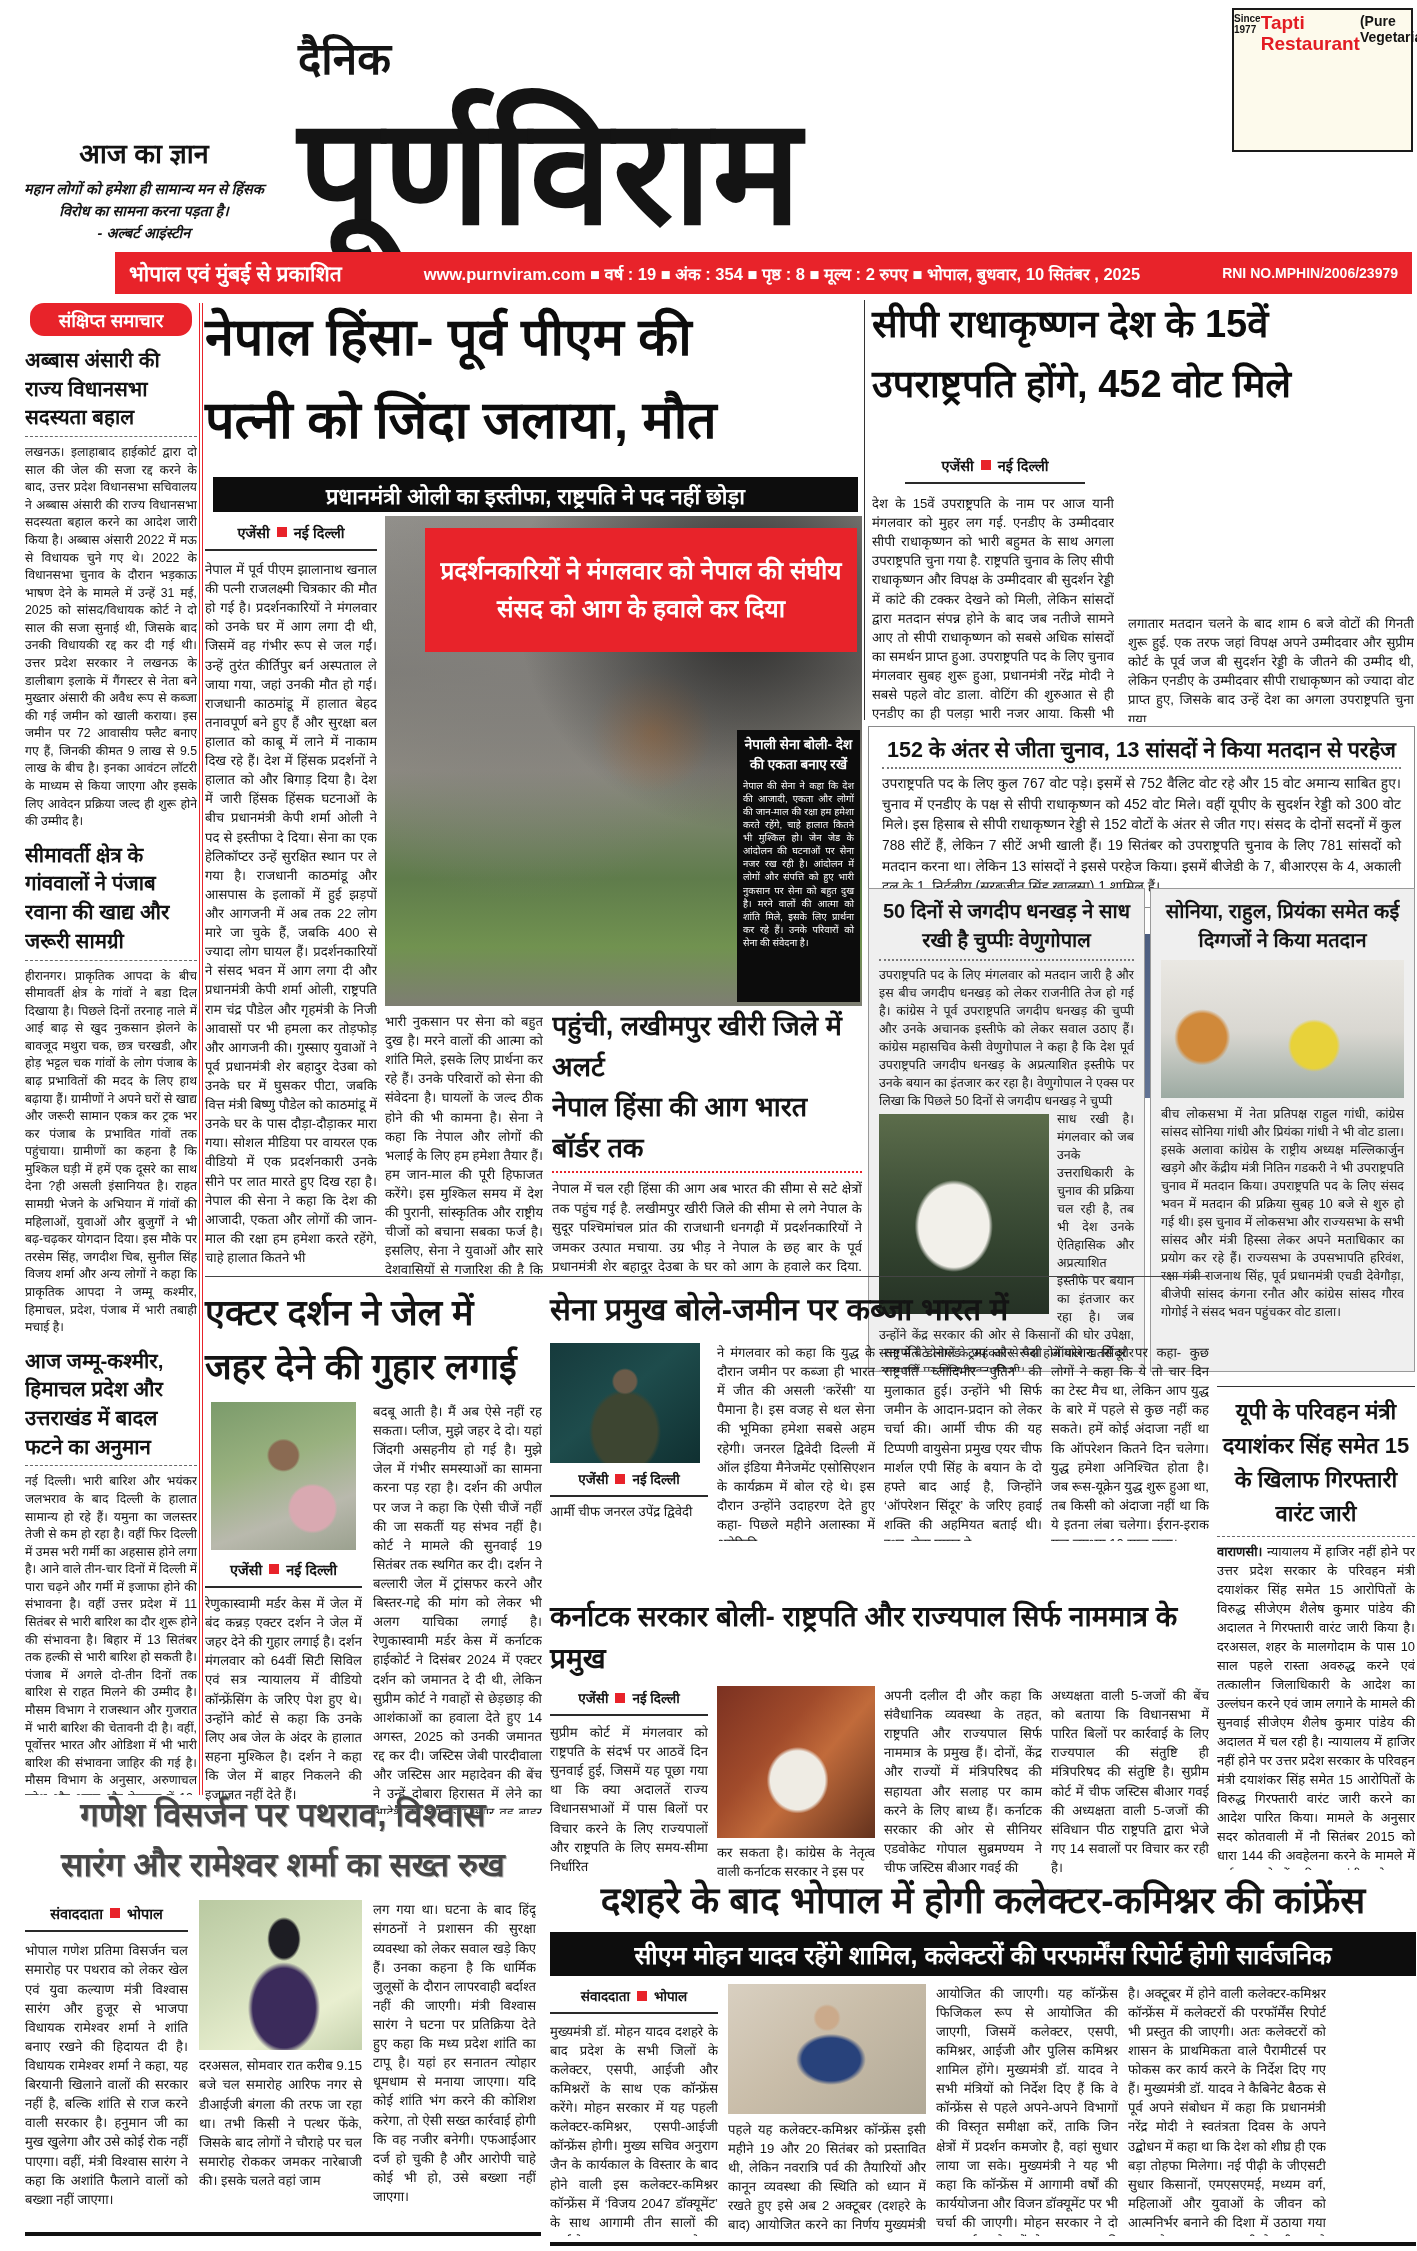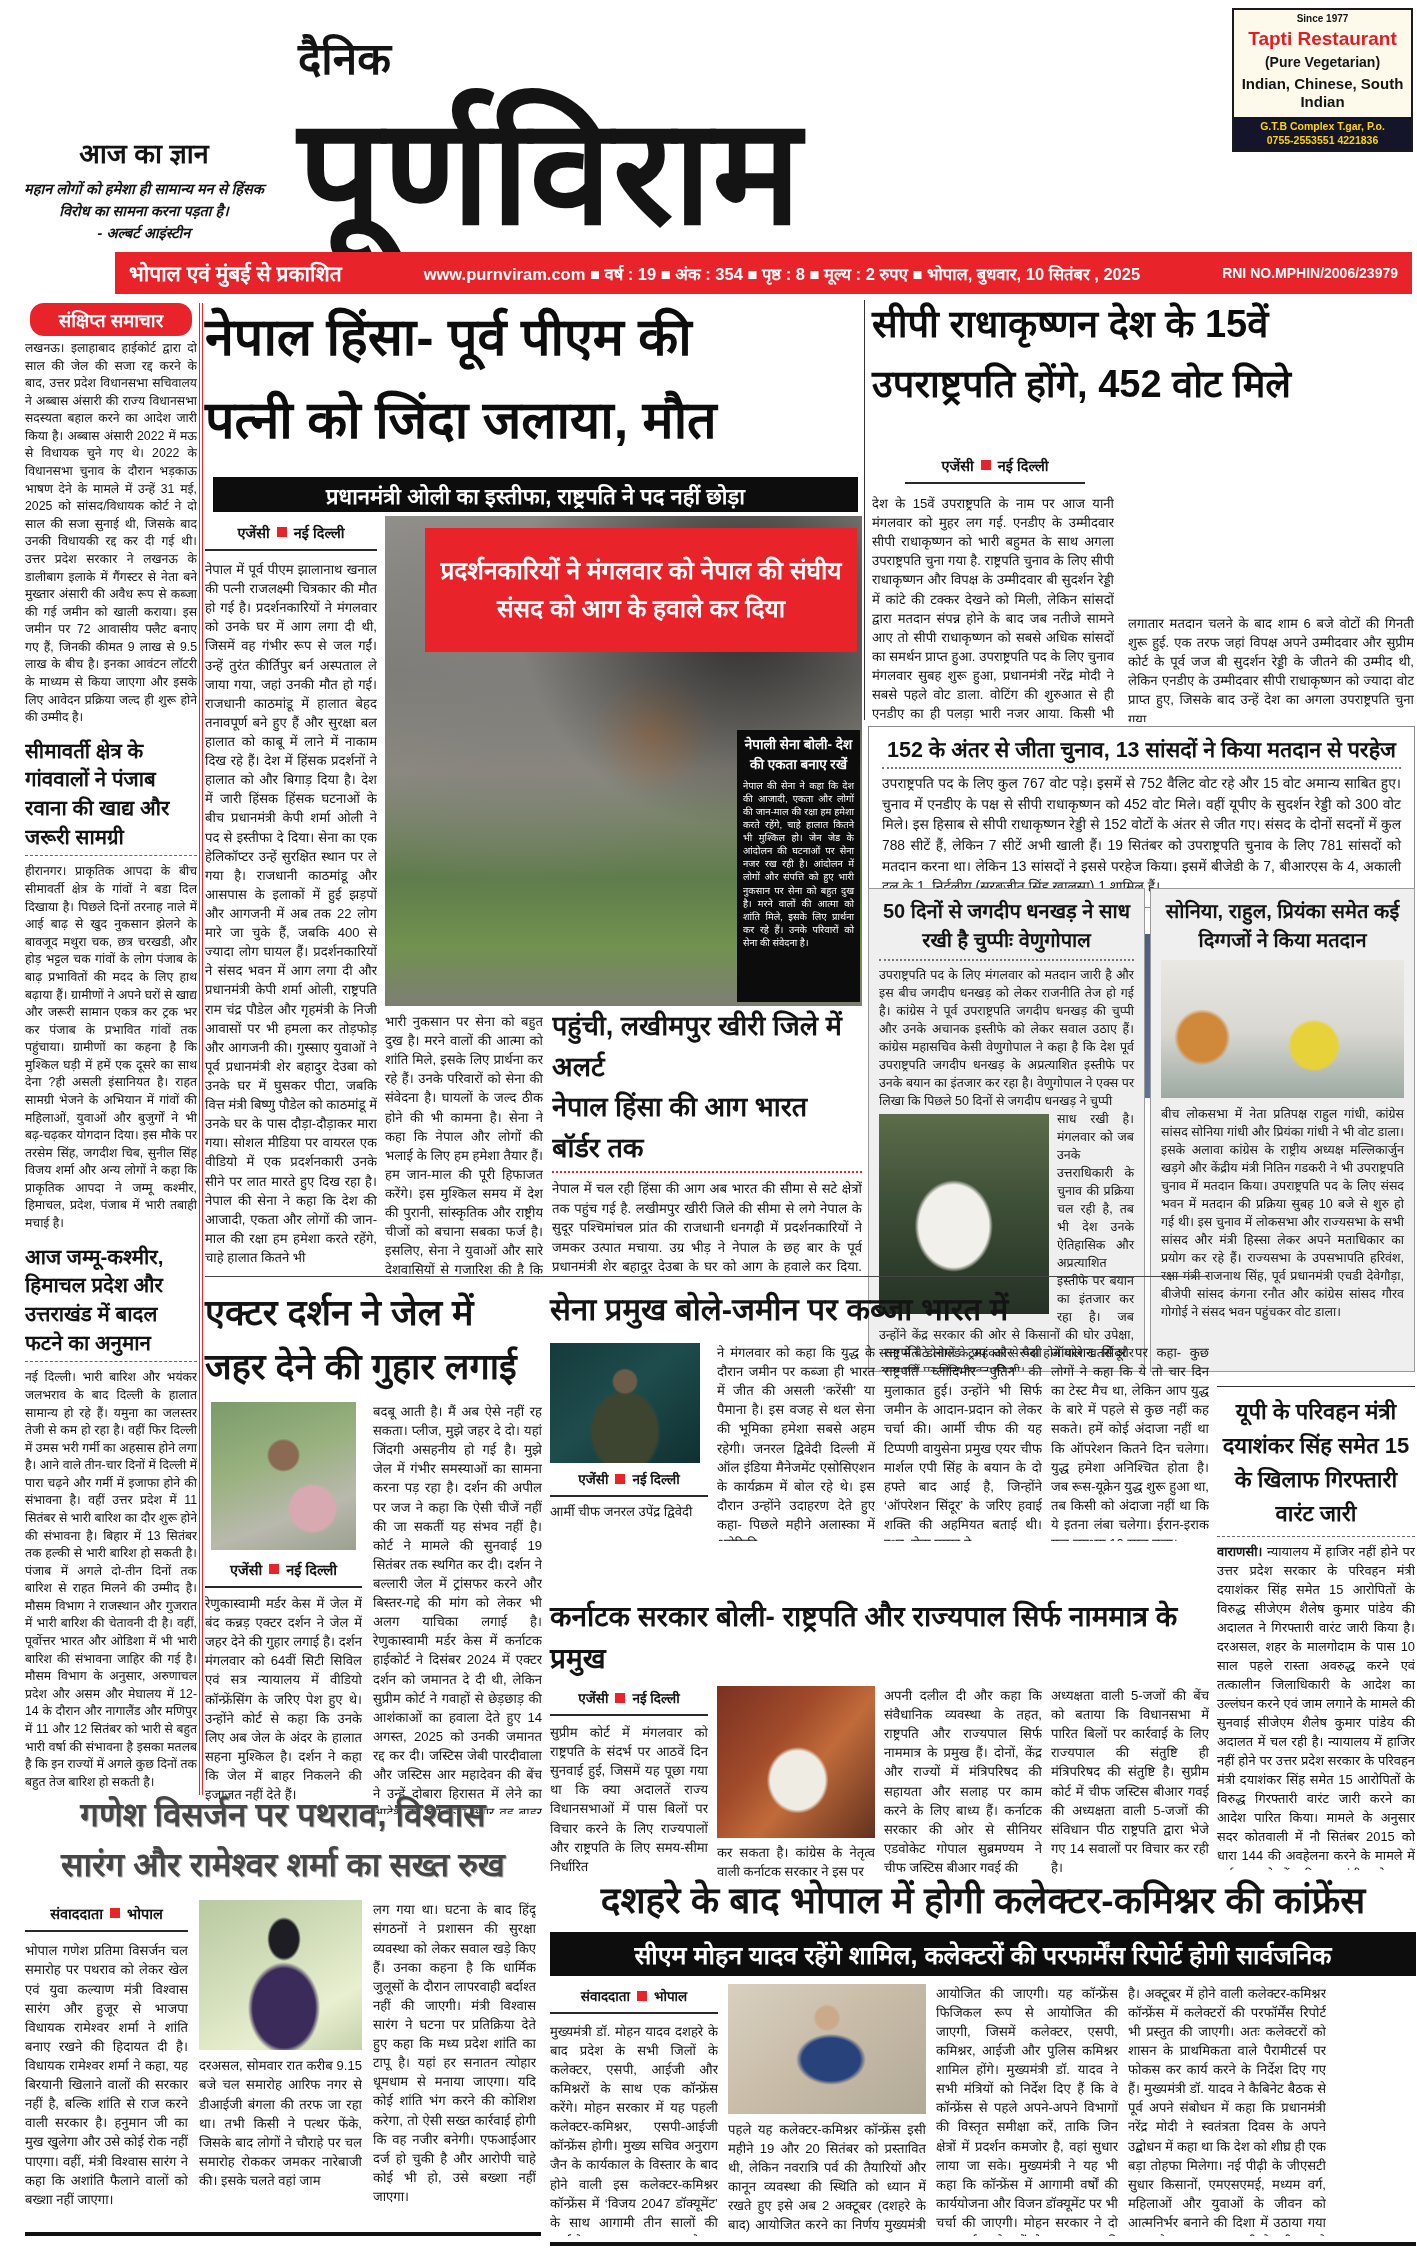--- a/index.html
+++ b/index.html
@@ -13,21 +13,21 @@
 .photo{position:relative;overflow:hidden}
 .gray-box{background:#efefef;border:1px solid #9a9a9a}
 .black-bar{background:#0d0d0d;color:#fff;font-weight:bold;display:flex;align-items:center;justify-content:center}
 
 #knowledge{left:24px;top:134px;width:240px;text-align:center}
 #knowledge .kt{font-size:27px;font-weight:bold;margin-bottom:8px}
 #knowledge .kq{font-size:14.5px;font-weight:bold;font-style:italic;line-height:1.5}
 #masthead{left:298px;top:30px;width:790px}
 #masthead .ms{font-size:44px;font-weight:bold;line-height:1.3}
 #masthead .mt{font-size:148px;font-weight:bold;line-height:1.15;letter-spacing:1px;white-space:nowrap}
-#ad{left:1232px;top:8px;width:181px;height:144px;border:2px solid #1a1a1a;background:#fdfaec;text-align:center;display:flex;flex-direction:column;justify-content:space-between;padding-top:3px}
+#ad{left:1232px;top:8px;width:181px;height:144px;border:2px solid #1a1a1a;background:#fdfaec;display:flex;flex-direction:row;justify-content:space-between;padding-top:3px}
 #ad .a1{font-size:10px;font-weight:bold}
 #ad .a2{font-size:19px;font-weight:bold;color:#e31c23;line-height:1.1}
 #ad .a3{font-size:14px;font-weight:bold}
 #ad .a4{font-size:15px;font-weight:bold;line-height:1.25}
 #ad .a5{background:#14142a;color:#ffd400;font-size:10.5px;font-weight:bold;line-height:1.4;padding:2px 1px}
 #dateline{left:115px;top:252px;width:1297px;height:42px;background:#e8232a;color:#fff;display:flex;align-items:center;padding:0 14px;gap:20px}
 #dateline .d1{font-size:21px;font-weight:bold;white-space:nowrap}
 #dateline .d2{flex:1;text-align:center;font-size:16.5px;font-weight:bold;white-space:nowrap}
 #dateline .d3{font-size:14px;font-weight:bold;white-space:nowrap}
 
@@ -163,20 +163,21 @@
 
   <div class="abs" id="dateline">
     <div class="d1">भोपाल एवं मुंबई से प्रकाशित</div>
     <div class="d2">www.purnviram.com   ■   वर्ष : 19   ■   अंक : 354   ■ पृष्ठ : 8 ■   मूल्य : 2 रुपए ■   भोपाल, बुधवार, 10 सितंबर , 2025</div>
     <div class="d3">RNI NO.MPHIN/2006/23979</div>
   </div>
 
   <div class="abs" id="sidebar">
     <div id="brief-tab">संक्षिप्त समाचार</div>
     <div>
+      <div class="brief-h">अब्बास अंसारी की राज्य विधानसभा सदस्यता बहाल</div>
       <div class="brief-b">लखनऊ। इलाहाबाद हाईकोर्ट द्वारा दो साल की जेल की सजा रद्द करने के बाद, उत्तर प्रदेश विधानसभा सचिवालय ने अब्बास अंसारी की राज्य विधानसभा सदस्यता बहाल करने का आदेश जारी किया है। अब्बास अंसारी 2022 में मऊ से विधायक चुने गए थे। 2022 के विधानसभा चुनाव के दौरान भड़काऊ भाषण देने के मामले में उन्हें 31 मई, 2025 को सांसद/विधायक कोर्ट ने दो साल की सजा सुनाई थी, जिसके बाद उनकी विधायकी रद्द कर दी गई थी। उत्तर प्रदेश सरकार ने लखनऊ के डालीबाग इलाके में गैंगस्टर से नेता बने मुख्तार अंसारी की अवैध रूप से कब्जा की गई जमीन को खाली कराया। इस जमीन पर 72 आवासीय फ्लैट बनाए गए हैं, जिनकी कीमत 9 लाख से 9.5 लाख के बीच है। इनका आवंटन लॉटरी के माध्यम से किया जाएगा और इसके लिए आवेदन प्रक्रिया जल्द ही शुरू होने की उम्मीद है।</div>
     </div>
     <div>
       <div class="brief-h">सीमावर्ती क्षेत्र के गांववालों ने पंजाब रवाना की खाद्य और जरूरी सामग्री</div>
       <div class="brief-b">हीरानगर। प्राकृतिक आपदा के बीच सीमावर्ती क्षेत्र के गांवों ने बडा दिल दिखाया है। पिछले दिनों तरनाह नाले में आई बाढ़ से खुद नुकसान झेलने के बावजूद मथुरा चक, छत्र चरखडी, और होड़ भट्टल चक गांवों के लोग पंजाब के बाढ़ प्रभावितों की मदद के लिए हाथ बढ़ाया हैं। ग्रामीणों ने अपने घरों से खाद्य और जरूरी सामान एकत्र कर ट्रक भर कर पंजाब के प्रभावित गांवों तक पहुंचाया। ग्रामीणों का कहना है कि मुश्किल घड़ी में हमें एक दूसरे का साथ देना ?ही असली इंसानियत है। राहत सामग्री भेजने के अभियान में गांवों की महिलाओं, युवाओं और बुजुर्गों ने भी बढ़-चढ़कर योगदान दिया। इस मौके पर तरसेम सिंह, जगदीश चिब, सुनील सिंह विजय शर्मा और अन्य लोगों ने कहा कि प्राकृतिक आपदा ने जम्मू कश्मीर, हिमाचल, प्रदेश, पंजाब में भारी तबाही मचाई है।</div>
     </div>
     <div>
       <div class="brief-h">आज जम्मू-कश्मीर, हिमाचल प्रदेश और उत्तराखंड में बादल फटने का अनुमान</div>
       <div class="brief-b">नई दिल्ली। भारी बारिश और भयंकर जलभराव के बाद दिल्ली के हालात सामान्य हो रहे हैं। यमुना का जलस्तर तेजी से कम हो रहा है। वहीं फिर दिल्ली में उमस भरी गर्मी का अहसास होने लगा है। आने वाले तीन-चार दिनों में दिल्ली में पारा चढ़ने और गर्मी में इजाफा होने की संभावना है। वहीं उत्तर प्रदेश में 11 सितंबर से भारी बारिश का दौर शुरू होने की संभावना है। बिहार में 13 सितंबर तक हल्की से भारी बारिश हो सकती है। पंजाब में अगले दो-तीन दिनों तक बारिश से राहत मिलने की उम्मीद है। मौसम विभाग ने राजस्थान और गुजरात में भारी बारिश की चेतावनी दी है। वहीं, पूर्वोत्तर भारत और ओडिशा में भी भारी बारिश की संभावना जाहिर की गई है। मौसम विभाग के अनुसार, अरुणाचल प्रदेश और असम और मेघालय में 12-14 के दौरान और नागालैंड और मणिपुर में 11 और 12 सितंबर को भारी से बहुत भारी वर्षा की संभावना है इसका मतलब है कि इन राज्यों में अगले कुछ दिनों तक बहुत तेज बारिश हो सकती है।</div>
     </div>

